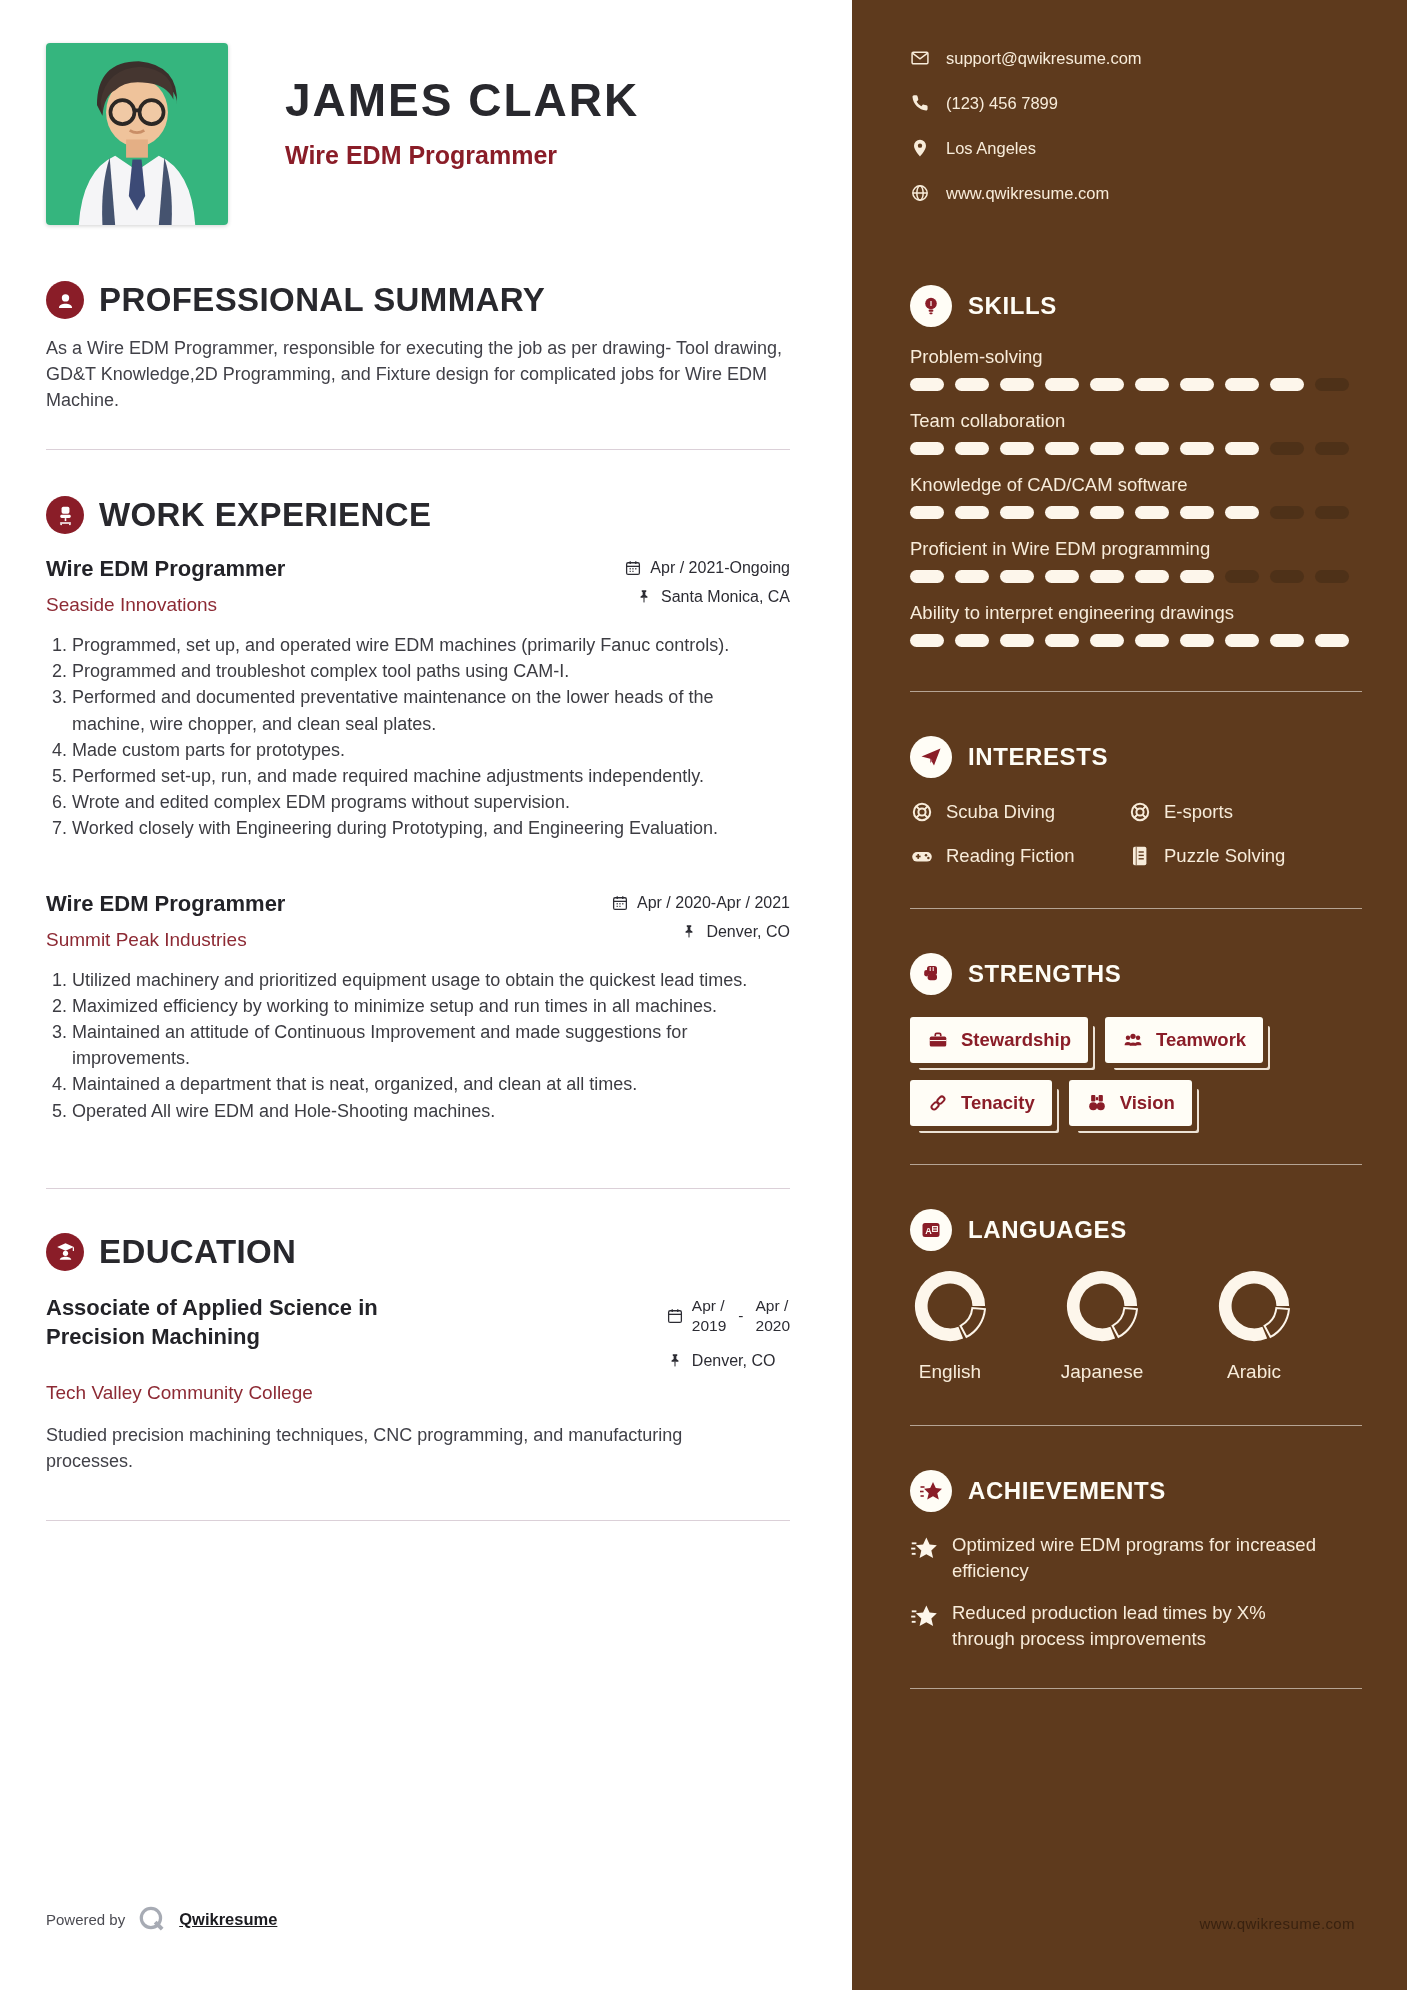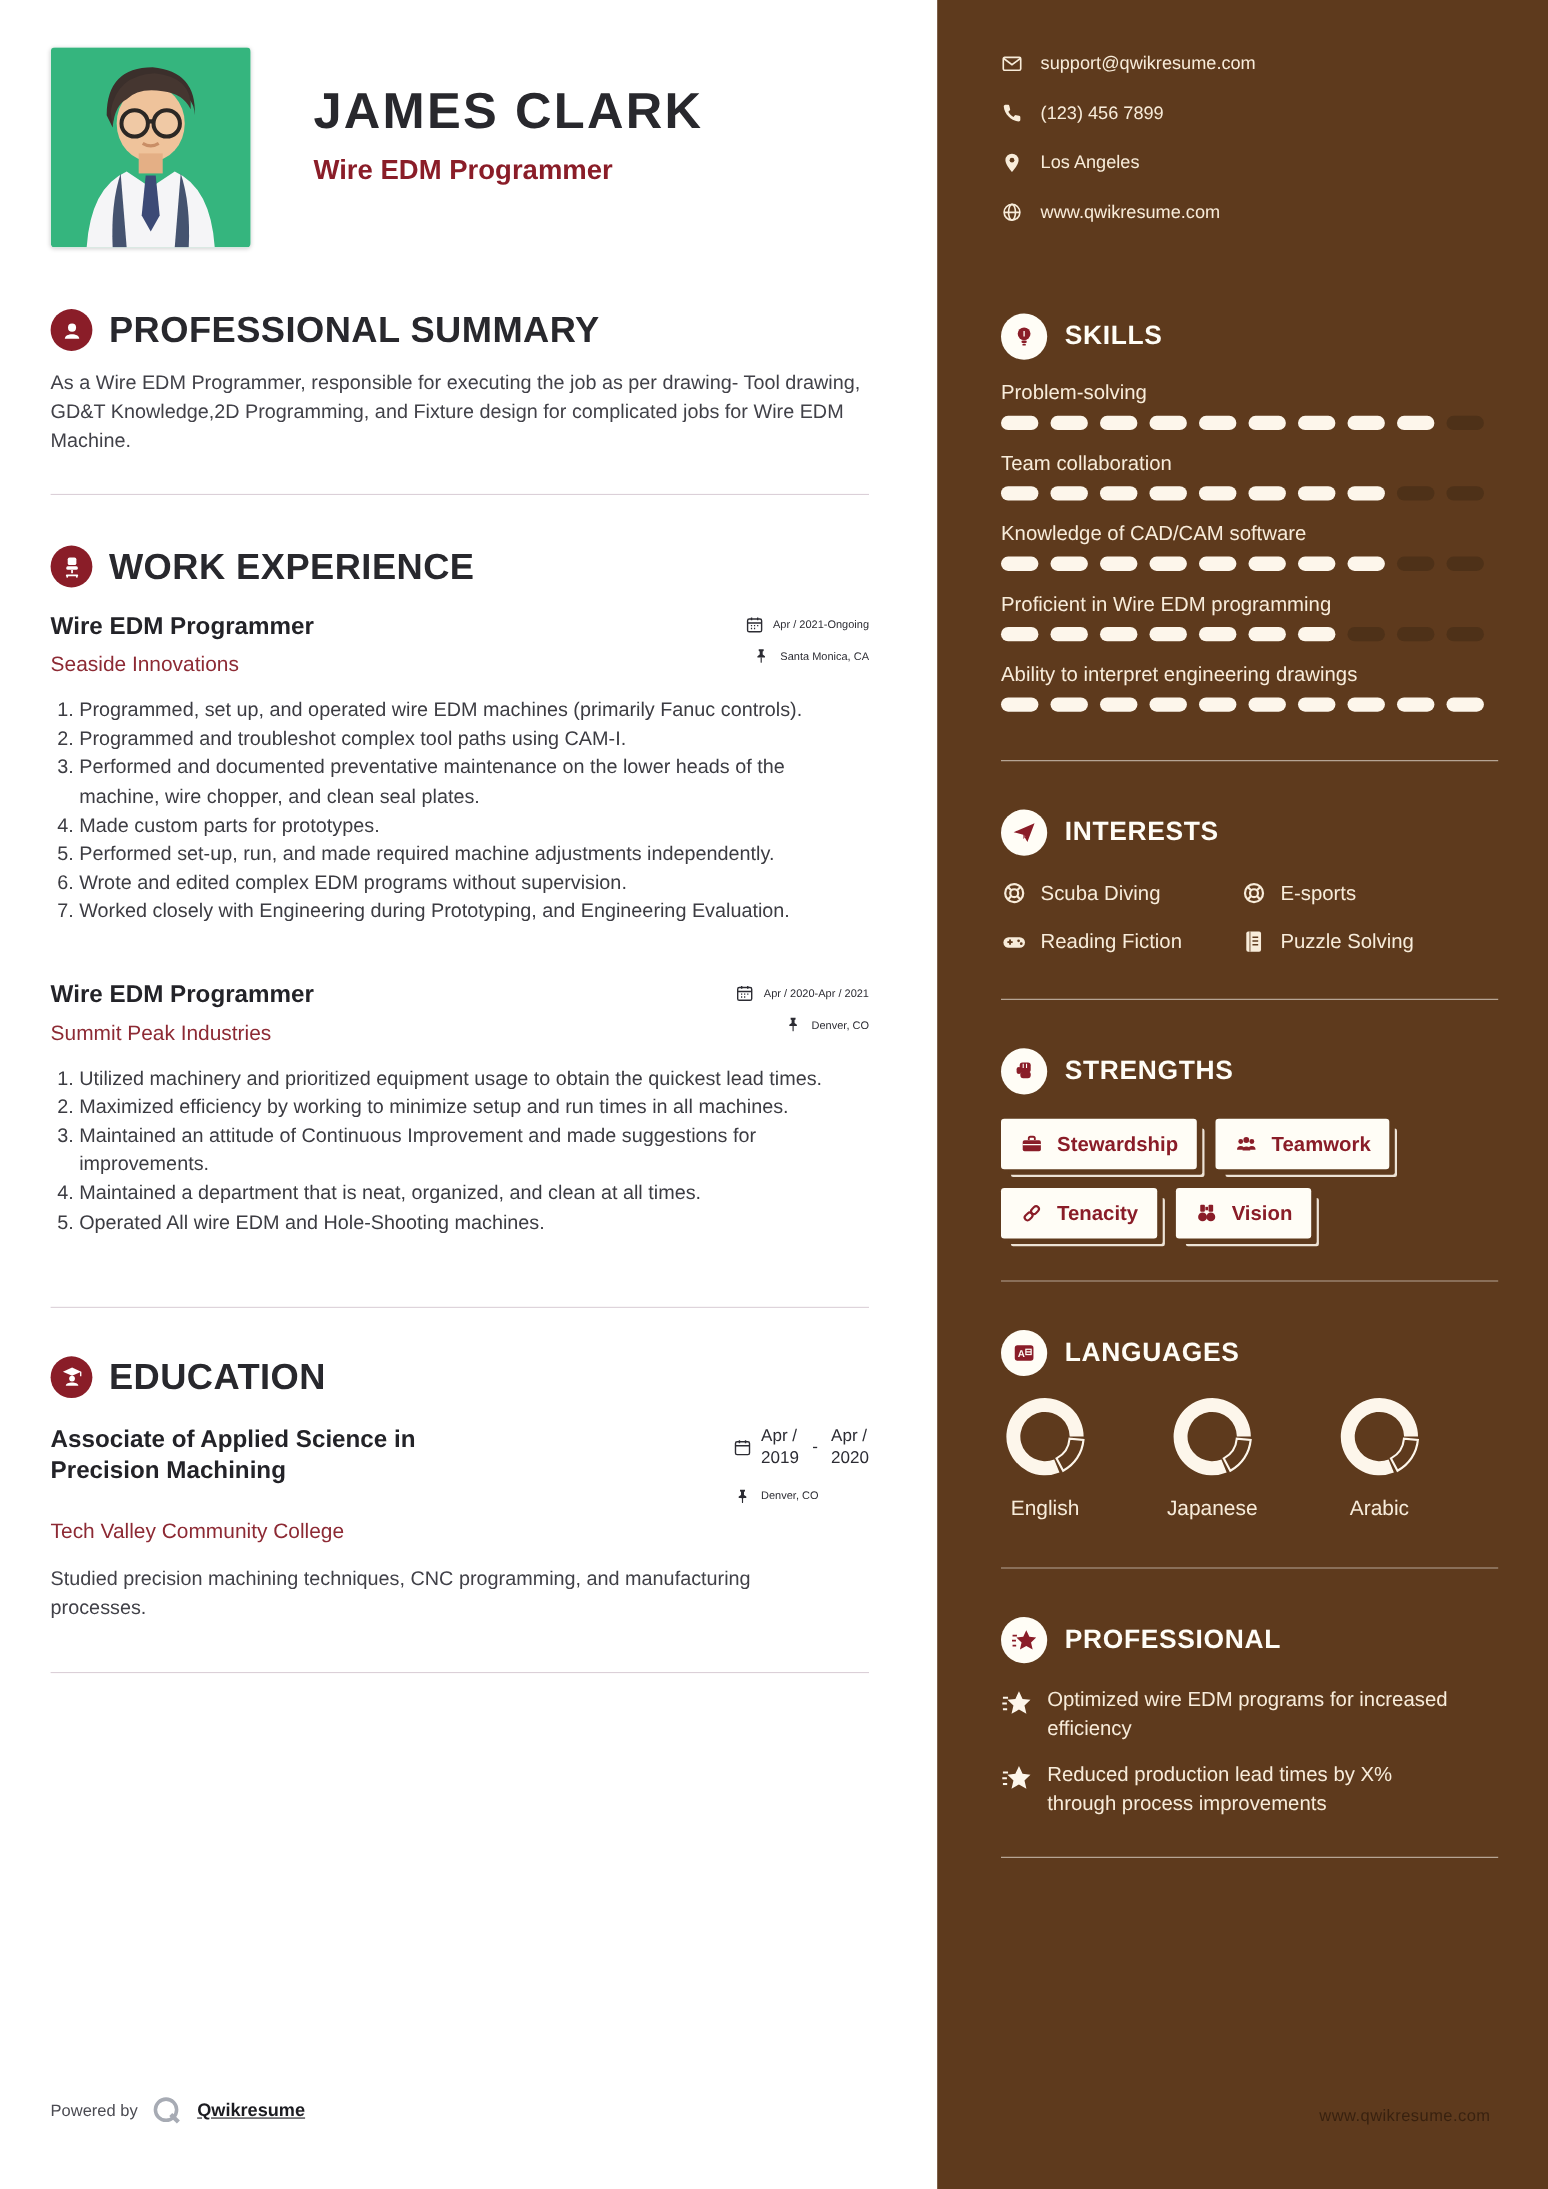--- a/index.html
+++ b/index.html
@@ -25,21 +25,21 @@
   .summary-text { margin-top:16px; font-size:18px; line-height:1.45; color:#414148; }
   hr.left-div { border:none; border-top:1.5px solid #dbd0d8; margin-top:36px; }
 
   .work-sec { margin-top:46px; }
   .job { margin-top:8px; }
   .job + .job { margin-top:50px; }
   .job-head { display:flex; justify-content:space-between; margin-top:22px; }
   .job-title { font-size:22px; font-weight:bold; color:#232328; }
   .company { margin-top:12px; font-size:19px; font-weight:500; color:#8d2a34; }
   .job-right { display:flex; flex-direction:column; align-items:flex-end; gap:11px; padding-top:3px; }
-  .meta-row { display:flex; align-items:center; gap:8px; font-size:10px; color:#2c2c33; }
+  .meta-row { display:flex; align-items:center; gap:8px; font-size:16px; color:#2c2c33; }
   .meta-row svg { width:18px; height:18px; flex:none; }
   ol.bullets { margin-top:16px; padding-left:26px; }
   ol.bullets li { font-size:18px; line-height:1.45; color:#3c3c42; }
 
   .edu-sec { margin-top:44px; }
   .edu-head { display:flex; justify-content:space-between; margin-top:22px; }
   .degree { font-size:22px; font-weight:bold; line-height:1.35; color:#232328; max-width:430px; }
   .edu-right { display:flex; flex-direction:column; align-items:flex-start; gap:16px; padding-top:3px; }
   .edu-date { display:flex; align-items:center; gap:8px; font-size:15.5px; color:#2c2c33; }
   .stack { display:inline-flex; flex-direction:column; line-height:1.3; }
@@ -587,21 +587,21 @@
     <section class="side-sec">
       <div class="side-head">
         <span class="circle-w">
           <svg viewBox="0 0 24 24">
               <polygon points="14,3 16.8,9 23,9.7 18.3,14.2 19.8,20.6 14,17.3 8.2,20.6 9.7,14.2 5,9.7 11.2,9" fill="#8a1d28"></polygon>
               <line x1="1.5" y1="8" x2="5.5" y2="8" stroke="#8a1d28" stroke-width="1.6"></line>
               <line x1="1" y1="12.5" x2="4.6" y2="12.5" stroke="#8a1d28" stroke-width="1.6"></line>
               <line x1="1.5" y1="17" x2="4.8" y2="17" stroke="#8a1d28" stroke-width="1.6"></line>
             </svg>
         </span>
-        <h2>PROFESSIONAL</h2>
+        <h2>ACHIEVEMENTS</h2>
       </div>
       <div class="ach-list">
         <div class="ach-item">
           <svg viewBox="0 0 24 24">
               <polygon points="14,3 16.8,9 23,9.7 18.3,14.2 19.8,20.6 14,17.3 8.2,20.6 9.7,14.2 5,9.7 11.2,9" fill="#fdf6eb"></polygon>
               <line x1="1.5" y1="8" x2="5.5" y2="8" stroke="#fdf6eb" stroke-width="1.6"></line>
               <line x1="1" y1="12.5" x2="4.6" y2="12.5" stroke="#fdf6eb" stroke-width="1.6"></line>
               <line x1="1.5" y1="17" x2="4.8" y2="17" stroke="#fdf6eb" stroke-width="1.6"></line>
             </svg>
           <div class="ach-text">Optimized wire EDM programs for increased efficiency</div>

